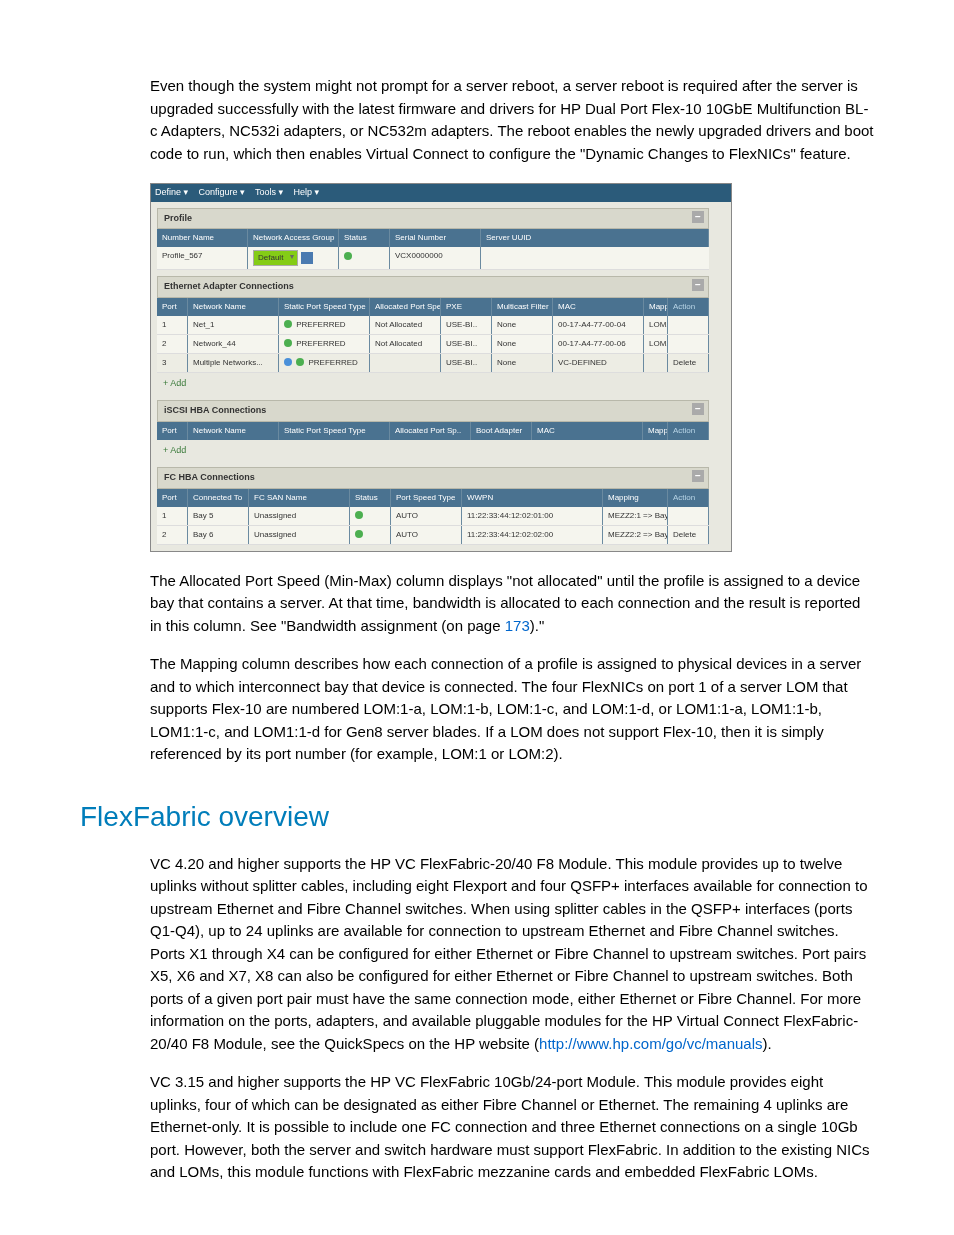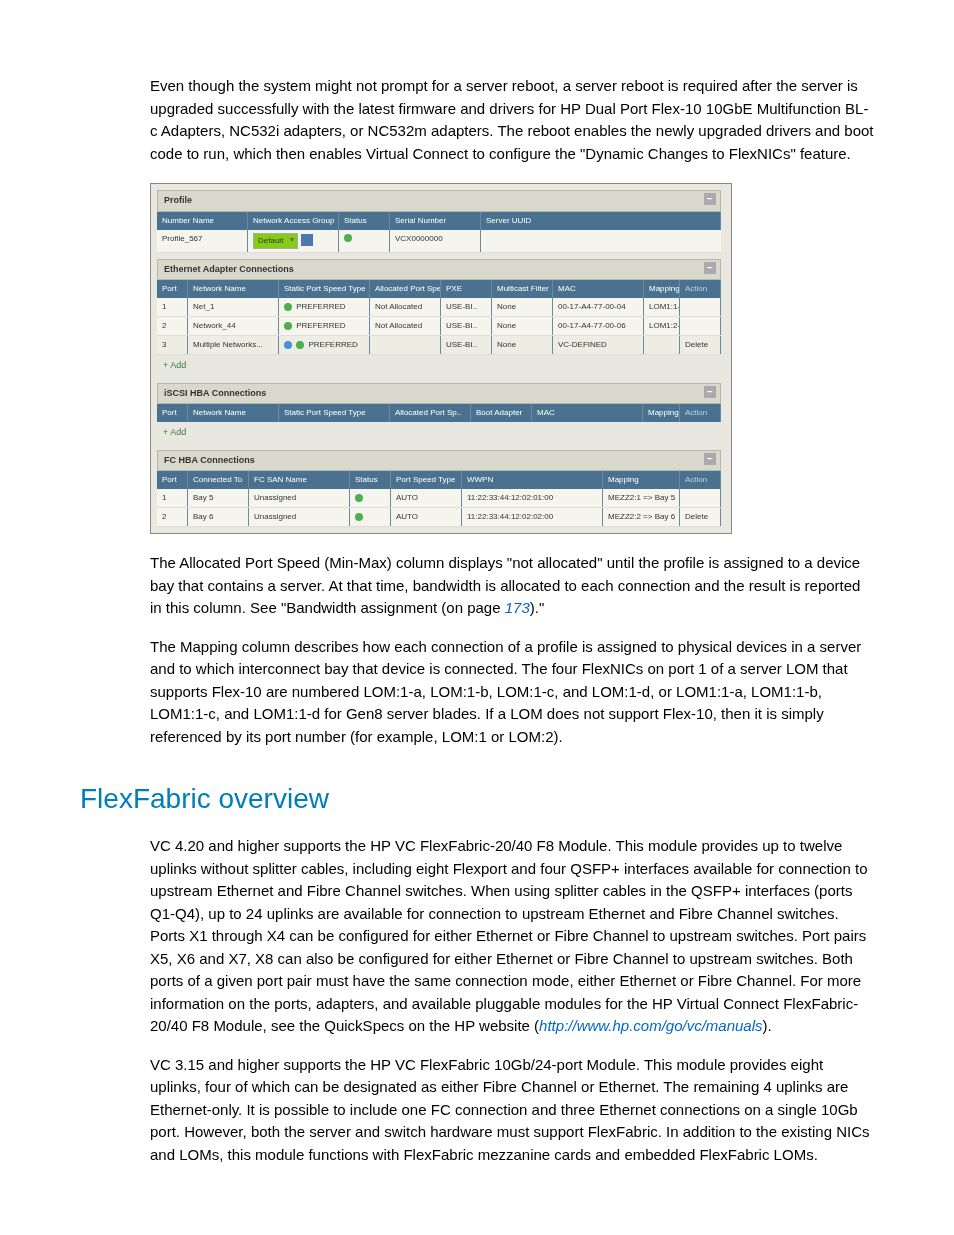--- a/index.html
+++ b/index.html
@@ -11,21 +11,20 @@
     line-height: 1.5;
     background: #fff;
   }
   .body-text {
     margin-left: 70px;
     margin-bottom: 16px;
   }
   .body-text a {
     color: #0066cc;
     text-decoration: none;
-    font-style: italic;
   }
   h2.section {
     color: #007dba;
     font-weight: normal;
     font-size: 28px;
     margin: 30px 0 12px 0;
   }
   .screenshot {
     margin: 18px 0 18px 70px;
     width: 580px;
@@ -49,21 +48,21 @@
     font-size: 12px;
     position: relative;
   }
   .titlebar .subtitle { font-size: 10px; color: #d8e4ec; margin-left: 4px;}
   .help-icon {
     position: absolute; right: 6px; top: 6px;
     width: 14px; height: 14px; background: #f5a623;
     border-radius: 2px; color:#fff; text-align:center; line-height:14px;
   }
   .panel {
-    margin: 6px 10px 0 6px;
+    margin: 6px 22px 0 6px;
   }
   .panel-head {
     background: #d8d8cc;
     padding: 3px 6px;
     font-weight: bold;
     border: 1px solid #b8b8aa;
     position: relative;
   }
   .panel-head .collapse {
     position:absolute; right:4px; top:2px;
@@ -110,20 +109,26 @@
     vertical-align:middle;
   }
   .action-col { color:#b8d4e6; }
 </style>
 </head>
 <body>
 
 <p class="body-text">Even though the system might not prompt for a server reboot, a server reboot is required after the server is upgraded successfully with the latest firmware and drivers for HP Dual Port Flex-10 10GbE Multifunction BL-c Adapters, NC532i adapters, or NC532m adapters. The reboot enables the newly upgraded drivers and boot code to run, which then enables Virtual Connect to configure the "Dynamic Changes to FlexNICs" feature.</p>
 
 <div class="screenshot">
+  <div class="menubar">
+    <span>Define ▾</span>
+    <span>Configure ▾</span>
+    <span>Tools ▾</span>
+    <span>Help ▾</span>
+  </div>
 
   <div class="panel">
     <div class="panel-head">
       <span>Profile</span>
       <span class="collapse">−</span>
     </div>
     <div class="grid-header">
       <div style="width:80px">Number Name</div>
       <div style="width:80px">Network Access Group</div>
       <div style="width:40px">Status</div>

